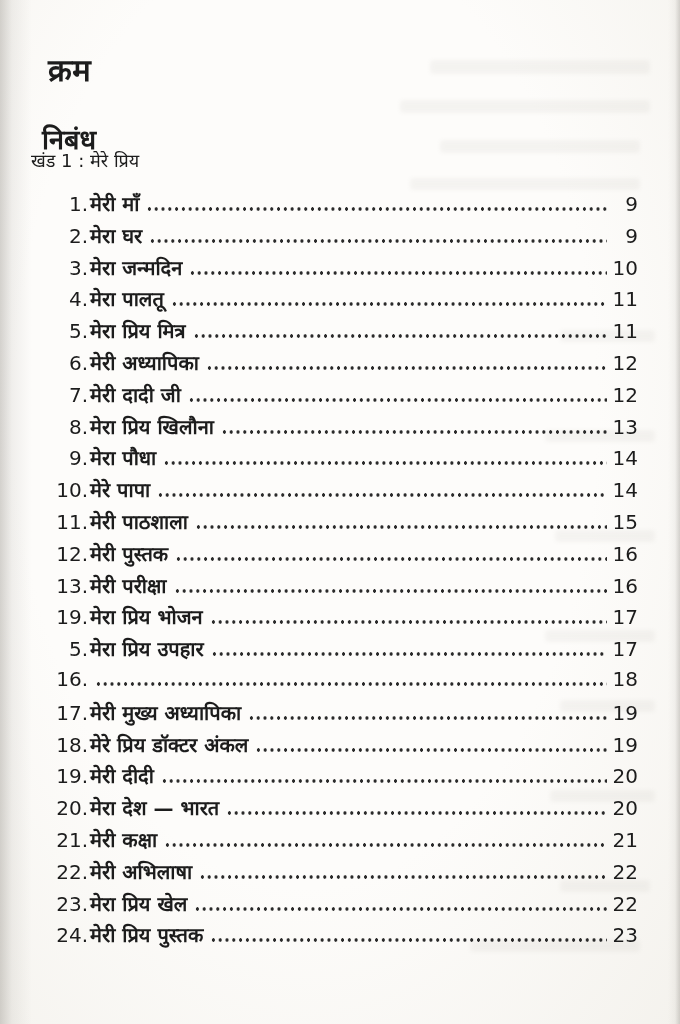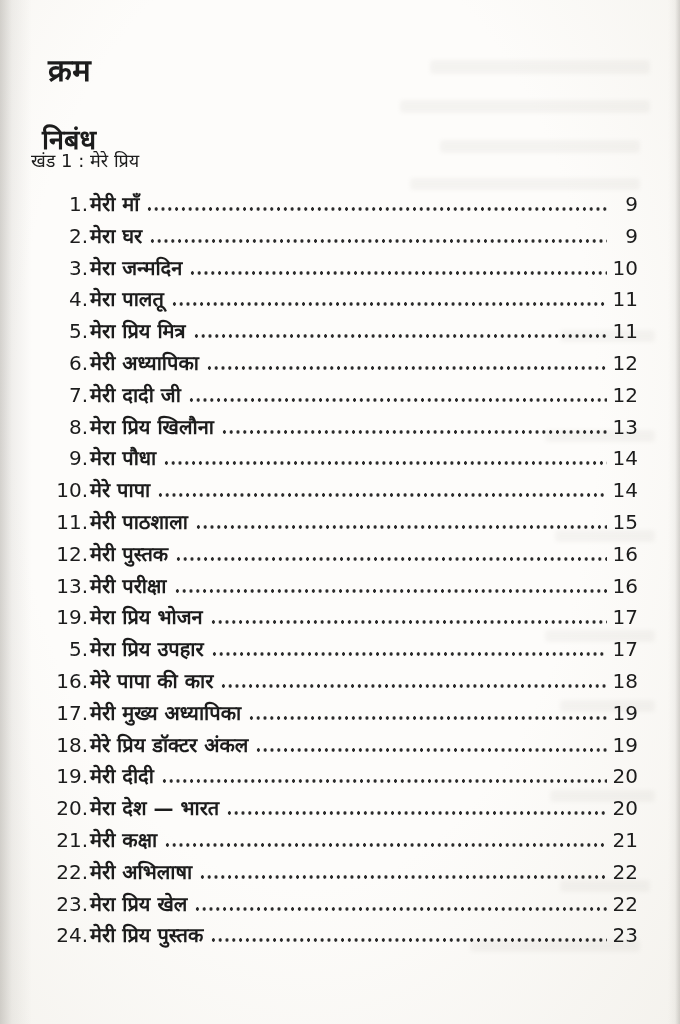--- a/index.html
+++ b/index.html
@@ -244,21 +244,20 @@
 
     <li class="toc-row">
       <span class="toc-num">5.</span>
       <span class="toc-label">मेरा प्रिय उपहार</span>
       <span class="toc-dots"></span>
       <span class="toc-page">17</span>
     </li>
 
     <li class="toc-row">
       <span class="toc-num">16.</span>
-      <span class="toc-label">मेरे पापा की कार</span>
       <span class="toc-dots"></span>
       <span class="toc-page">18</span>
     </li>
 
     <li class="toc-row">
       <span class="toc-num">17.</span>
       <span class="toc-label">मेरी मुख्य अध्यापिका</span>
       <span class="toc-dots"></span>
       <span class="toc-page">19</span>
     </li>

